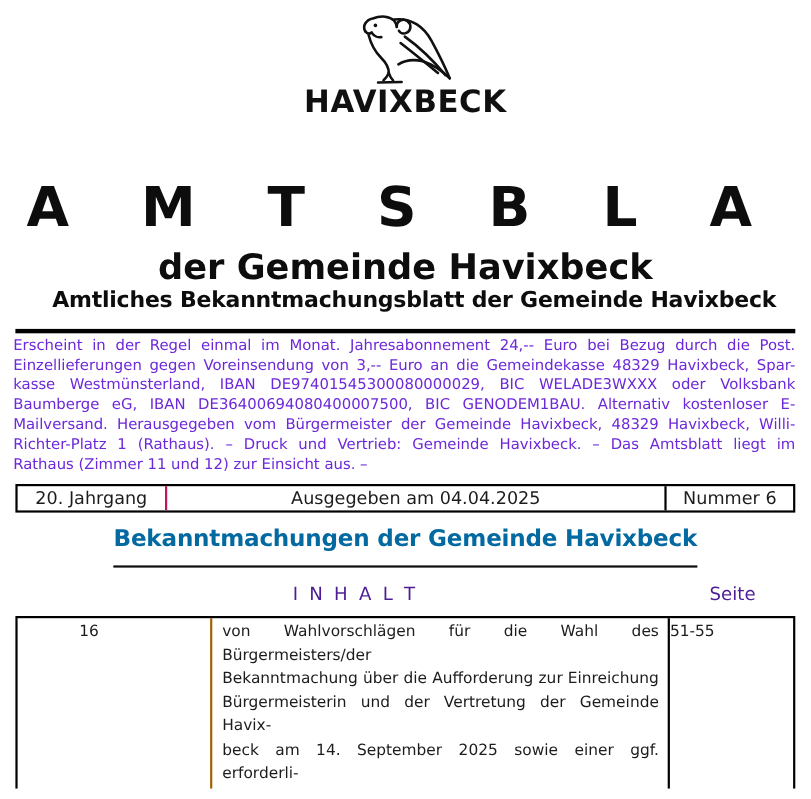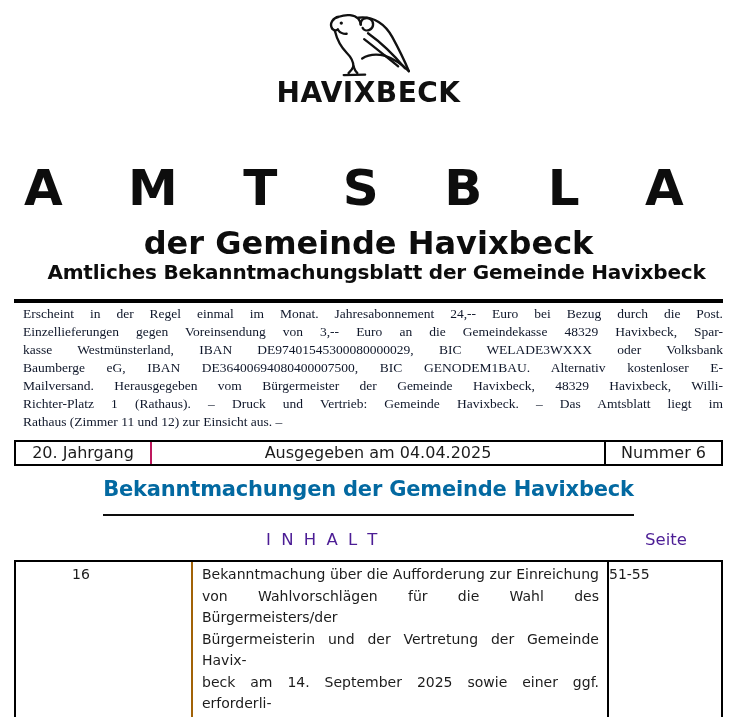--- a/index.html
+++ b/index.html
@@ -28,22 +28,22 @@
     margin-top:14px;text-align:center;font-weight:bold;
     font-size:32px;line-height:32px;color:#0d0d0d;
   }
   .subtitle2{
     margin-top:2px;text-align:center;font-weight:bold;
     font-size:20px;line-height:22px;color:#0d0d0d;letter-spacing:-0.2px;padding-left:16px;
   }
   
   .top-rule{margin:16px 14px 0 14px;height:4px;background:#000;}
   .imprint{
-    margin:2px 14px 0 23px;
-    font-size:13.5px;line-height:18px;color:#0f172a;font-family:Liberation Serif, serif;
+    margin:2px 14px 0 12px;
+    font-size:13.5px;line-height:18px;color:#6d28d9;
   }
   .tline{text-align:left;white-space:normal;}
   .tline.stretch{text-align:justify;text-align-last:justify;}
   
   .issuebar{
     margin:9px 14px 0 14px;
     border:2px solid #000;
     display:flex;align-items:stretch;
     font-size:16px;line-height:22px;color:#1c1c1c;
   }
@@ -152,22 +152,22 @@
     <div class="mid">
       <span>I N H A L T</span>
     </div>
     <div class="right">Seite</div>
   </div>
 
   <div class="toc-table">
     <div class="toc-row row-16">
       <div class="no">16</div>
       <div class="txt">
+          <div class="tline stretch">von Wahlvorschlägen für die Wahl des Bürgermeisters/der</div>
           <div class="tline stretch">Bekanntmachung über die Aufforderung zur Einreichung</div>
-          <div class="tline stretch">von Wahlvorschlägen für die Wahl des Bürgermeisters/der</div>
           <div class="tline stretch">Bürgermeisterin und der Vertretung der Gemeinde Havix-</div>
           <div class="tline stretch">beck am 14. September 2025 sowie einer ggf. erforderli-</div>
           <div class="tline">chen Stichwahl am 28. September 2025</div>
         </div>
       <div class="pg">51-55</div>
     </div>
 
   </div>
 
 </div>

